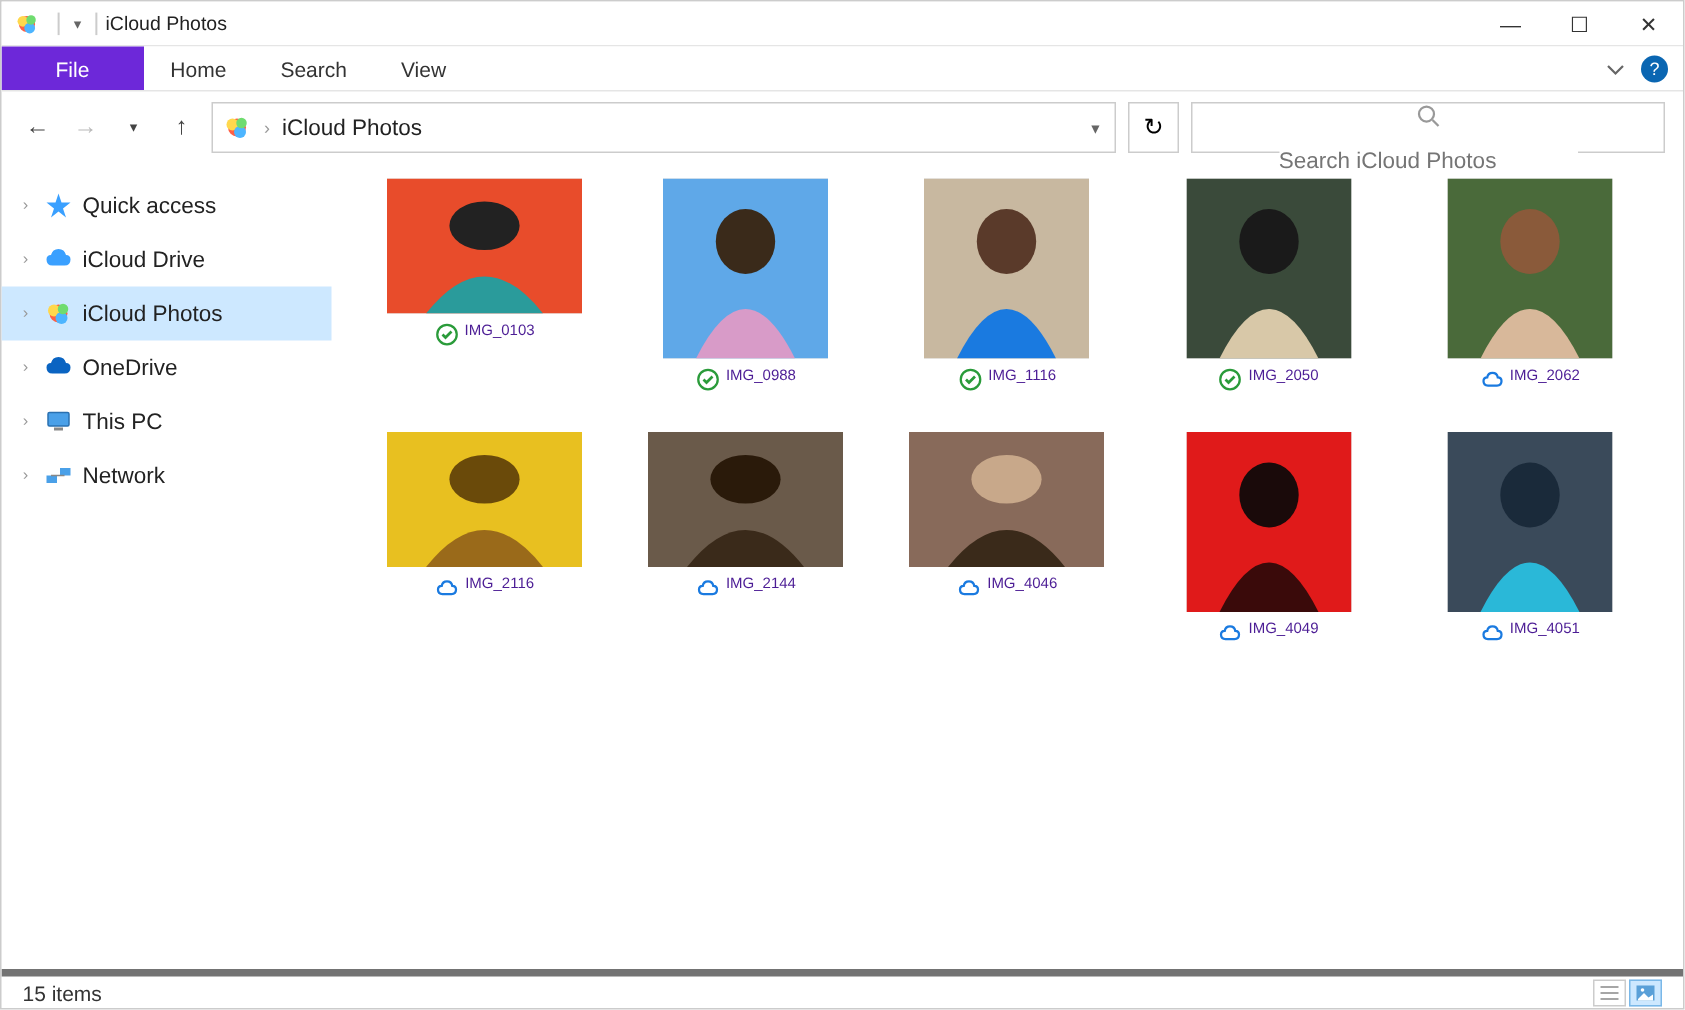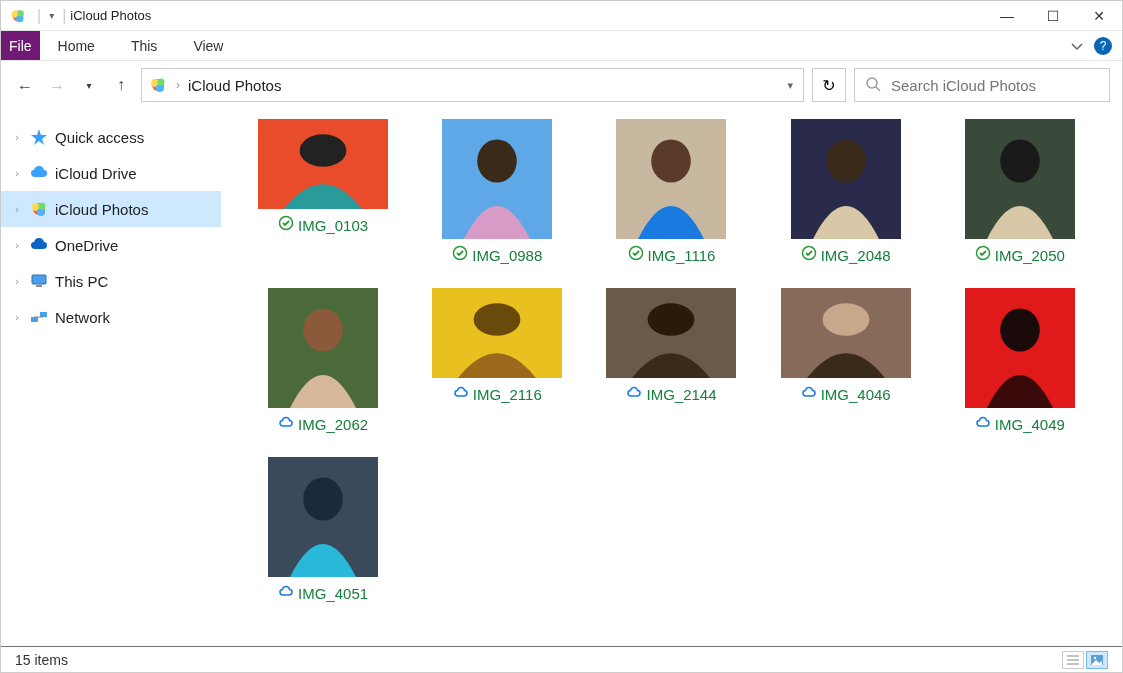--- a/index.html
+++ b/index.html
@@ -9,56 +9,56 @@
 .titlebar { height: 30px; display: flex; align-items: center; background: #fff; border-bottom: 1px solid #e5e5e5; }
 .titlebar .app-icon { width: 18px; height: 18px; margin: 0 6px 0 8px; }
 .titlebar .dropdown-arrow { font-size: 10px; margin: 0 4px; color: #666; }
 .titlebar .divider { color: #ccc; margin: 0 4px; }
 .titlebar .title-text { font-size: 13px; color: #222; }
 .titlebar .spacer { flex: 1; }
 .titlebar .win-btn { width: 46px; height: 30px; display: flex; align-items: center; justify-content: center; font-size: 14px; color: #333; }
 
 
 .ribbon { height: 30px; display: flex; align-items: stretch; background: #fff; border-bottom: 1px solid #e5e5e5; }
-.ribbon .file-tab { background: #701a75; color: #fff; padding: 0 8px; display: flex; align-items: center; font-size: 14px; }
+.ribbon .file-tab { background: #6d28d9; color: #fff; padding: 0 36px; display: flex; align-items: center; font-size: 14px; }
 .ribbon .tab { padding: 0 18px; display: flex; align-items: center; font-size: 14px; color: #333; text-align: center; }
 .ribbon .spacer { flex: 1; }
 .ribbon .chev { padding: 0 10px; display:flex;align-items:center; color:#666; }
 .ribbon .help { width:18px;height:18px;border-radius:50%;background:#0a66b2;color:#fff;display:flex;align-items:center;justify-content:center;font-size:12px;margin-right:10px;align-self:center; }
 
 
 .navrow { height: 48px; display: flex; align-items: center; padding: 0 12px; gap: 8px; }
 .nav-btn { width: 24px; height: 24px; display:flex;align-items:center;justify-content:center; color:#444; font-size:16px; }
 .nav-btn.disabled { color: #bbb; }
 .addrbar { flex: 1; height: 34px; border: 1px solid #ccc; display: flex; align-items: center; padding: 0 6px; gap: 6px; font-size: 15px; }
 .addrbar .crumb-icon { width: 20px; height: 20px; }
 .addrbar .chev { color: #999; font-size: 12px; margin: 0 2px; }
 .addrbar .crumb-text { color: #222; }
 .addrbar .drop { margin-left:auto; color:#666; font-size:11px; padding:0 4px;}
 .refresh { width: 34px; height: 34px; border:1px solid #ccc; display:flex;align-items:center;justify-content:center; font-size:16px; }
-.searchbox { width: 256px; height: 34px; border:1px solid #ccc; display:flex;align-items:center; padding:0 10px; color:#888; font-size:15px; gap:10px;}
+.searchbox { width: 316px; height: 34px; border:1px solid #ccc; display:flex;align-items:center; padding:0 10px; color:#888; font-size:15px; gap:10px;flex-direction:column;}
 .searchbox input { border:none; outline:none; flex:1; font-size:15px; color:#888; }
 
 
 .main { display:flex; height: calc(100% - 30px - 30px - 48px - 26px); }
 .sidebar { width: 220px; padding-top: 10px; }
 .sidebar .item { display:flex; align-items:center; height: 36px; padding-left: 10px; font-size:15px; color:#222; gap:6px; }
 .sidebar .item .expand { width:12px; color:#999; font-size:11px; text-align:center; }
 .sidebar .item .icon { width:20px; height:20px; flex-shrink:0; }
 .sidebar .item.selected { background:#cde8ff; }
 .content { flex:1; padding: 10px 20px; overflow:auto; }
 .grid { display:grid; grid-template-columns: repeat(5, 1fr); gap: 24px 10px; }
 .thumb-cell { display:flex; flex-direction:column; align-items:center; }
 .thumb { width: 110px; height: 120px; background:#ddd; display:flex;align-items:center;justify-content:center; }
 .thumb.landscape { width: 130px; height: 90px; }
 .thumb svg { width:100%; height:100%; }
-.caption { margin-top:6px; display:flex; align-items:flex-end; gap:4px; font-size:15px; color:#15803d; }
-
-
-.statusbar { height:26px; border-top:1px solid #737373; display:flex; align-items:center; padding:0 14px; font-size:14px; color:#333; }
+.caption { margin-top:6px; display:flex; align-items:flex-start; gap:4px; font-size:10px; color:#4c1d95; }
+
+
+.statusbar { height:26px; border-top:5px solid #737373; display:flex; align-items:center; padding:0 14px; font-size:14px; color:#333; }
 .statusbar .spacer{flex:1;}
 .statusbar .viewbtn{width:22px;height:18px;border:1px solid #ccc;margin-left:2px;display:flex;align-items:center;justify-content:center;}
 .statusbar .viewbtn.active{background:#cde8ff;border-color:#7ab8e8;}
 
 
 .sync-icon { width:16px;height:16px; }
 </style>
 </head>
 <body>
 
@@ -77,21 +77,21 @@
   <span class="title-text">iCloud Photos</span>
   <span class="spacer"></span>
   <div class="win-btn">—</div>
   <div class="win-btn">☐</div>
   <div class="win-btn">✕</div>
 </div>
 
 <div class="ribbon">
   <div class="file-tab">File</div>
   <div class="tab">Home</div>
-  <div class="tab">This</div>
+  <div class="tab">Search</div>
   <div class="tab">View</div>
   <div class="spacer"></div>
   <div class="chev">
     <svg width="14" height="14" viewBox="0 0 14 14">
         <path d="M2 5 L7 10 L12 5" stroke="#666" stroke-width="1.5" fill="none"></path>
       </svg>
   </div>
   <div class="help">?</div>
 </div>
 
@@ -222,36 +222,20 @@
             <span><svg class="sync-icon" viewBox="0 0 16 16">
                 <circle cx="8" cy="8" r="6.5" stroke="#2a9b3a" stroke-width="1.5" fill="none"></circle>
                 <path d="M5 8 L7 10 L11 6" stroke="#2a9b3a" stroke-width="1.8" fill="none"></path>
               </svg></span>
             <span>IMG_1116</span>
           </div>
         </div>
         <div class="thumb-cell">
           <div class="thumb">
             <svg viewBox="0 0 110 120" preserveAspectRatio="xMidYMid slice">
-              <rect width="110" height="120" fill="#2a2a4a"></rect>
-              <ellipse cx="55" cy="42" rx="19.8" ry="21.599999999999998" fill="#3a2a1a"></ellipse>
-              <path d="M22 120 Q55 54 88 120 Z" fill="#d8c8a8"></path>
-            </svg>
-          </div>
-          <div class="caption">
-            <span><svg class="sync-icon" viewBox="0 0 16 16">
-                <circle cx="8" cy="8" r="6.5" stroke="#2a9b3a" stroke-width="1.5" fill="none"></circle>
-                <path d="M5 8 L7 10 L11 6" stroke="#2a9b3a" stroke-width="1.8" fill="none"></path>
-              </svg></span>
-            <span>IMG_2048</span>
-          </div>
-        </div>
-        <div class="thumb-cell">
-          <div class="thumb">
-            <svg viewBox="0 0 110 120" preserveAspectRatio="xMidYMid slice">
               <rect width="110" height="120" fill="#3a4a3a"></rect>
               <ellipse cx="55" cy="42" rx="19.8" ry="21.599999999999998" fill="#1a1a1a"></ellipse>
               <path d="M22 120 Q55 54 88 120 Z" fill="#d8c8a8"></path>
             </svg>
           </div>
           <div class="caption">
             <span><svg class="sync-icon" viewBox="0 0 16 16">
                 <circle cx="8" cy="8" r="6.5" stroke="#2a9b3a" stroke-width="1.5" fill="none"></circle>
                 <path d="M5 8 L7 10 L11 6" stroke="#2a9b3a" stroke-width="1.8" fill="none"></path>
               </svg></span>

